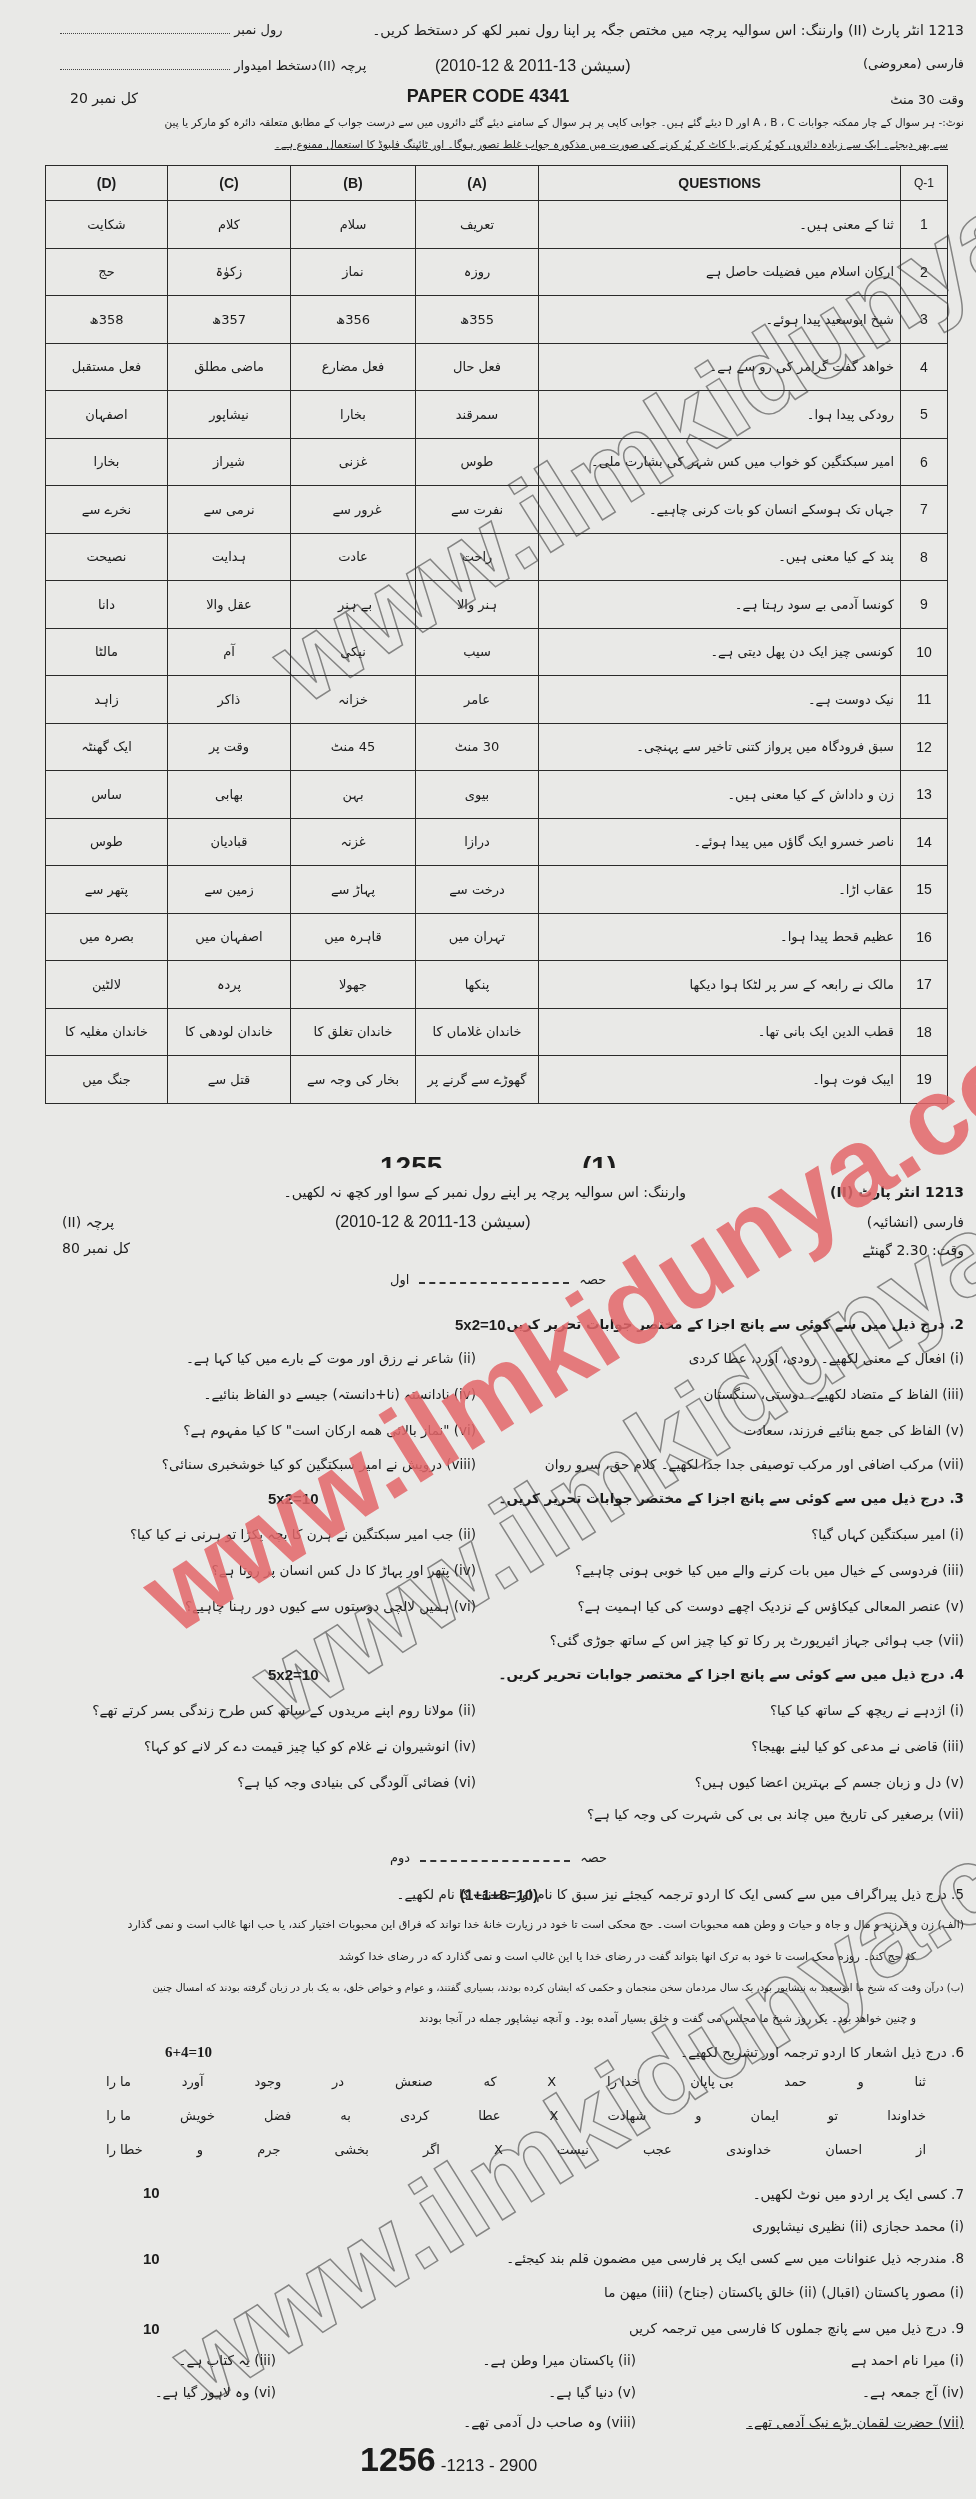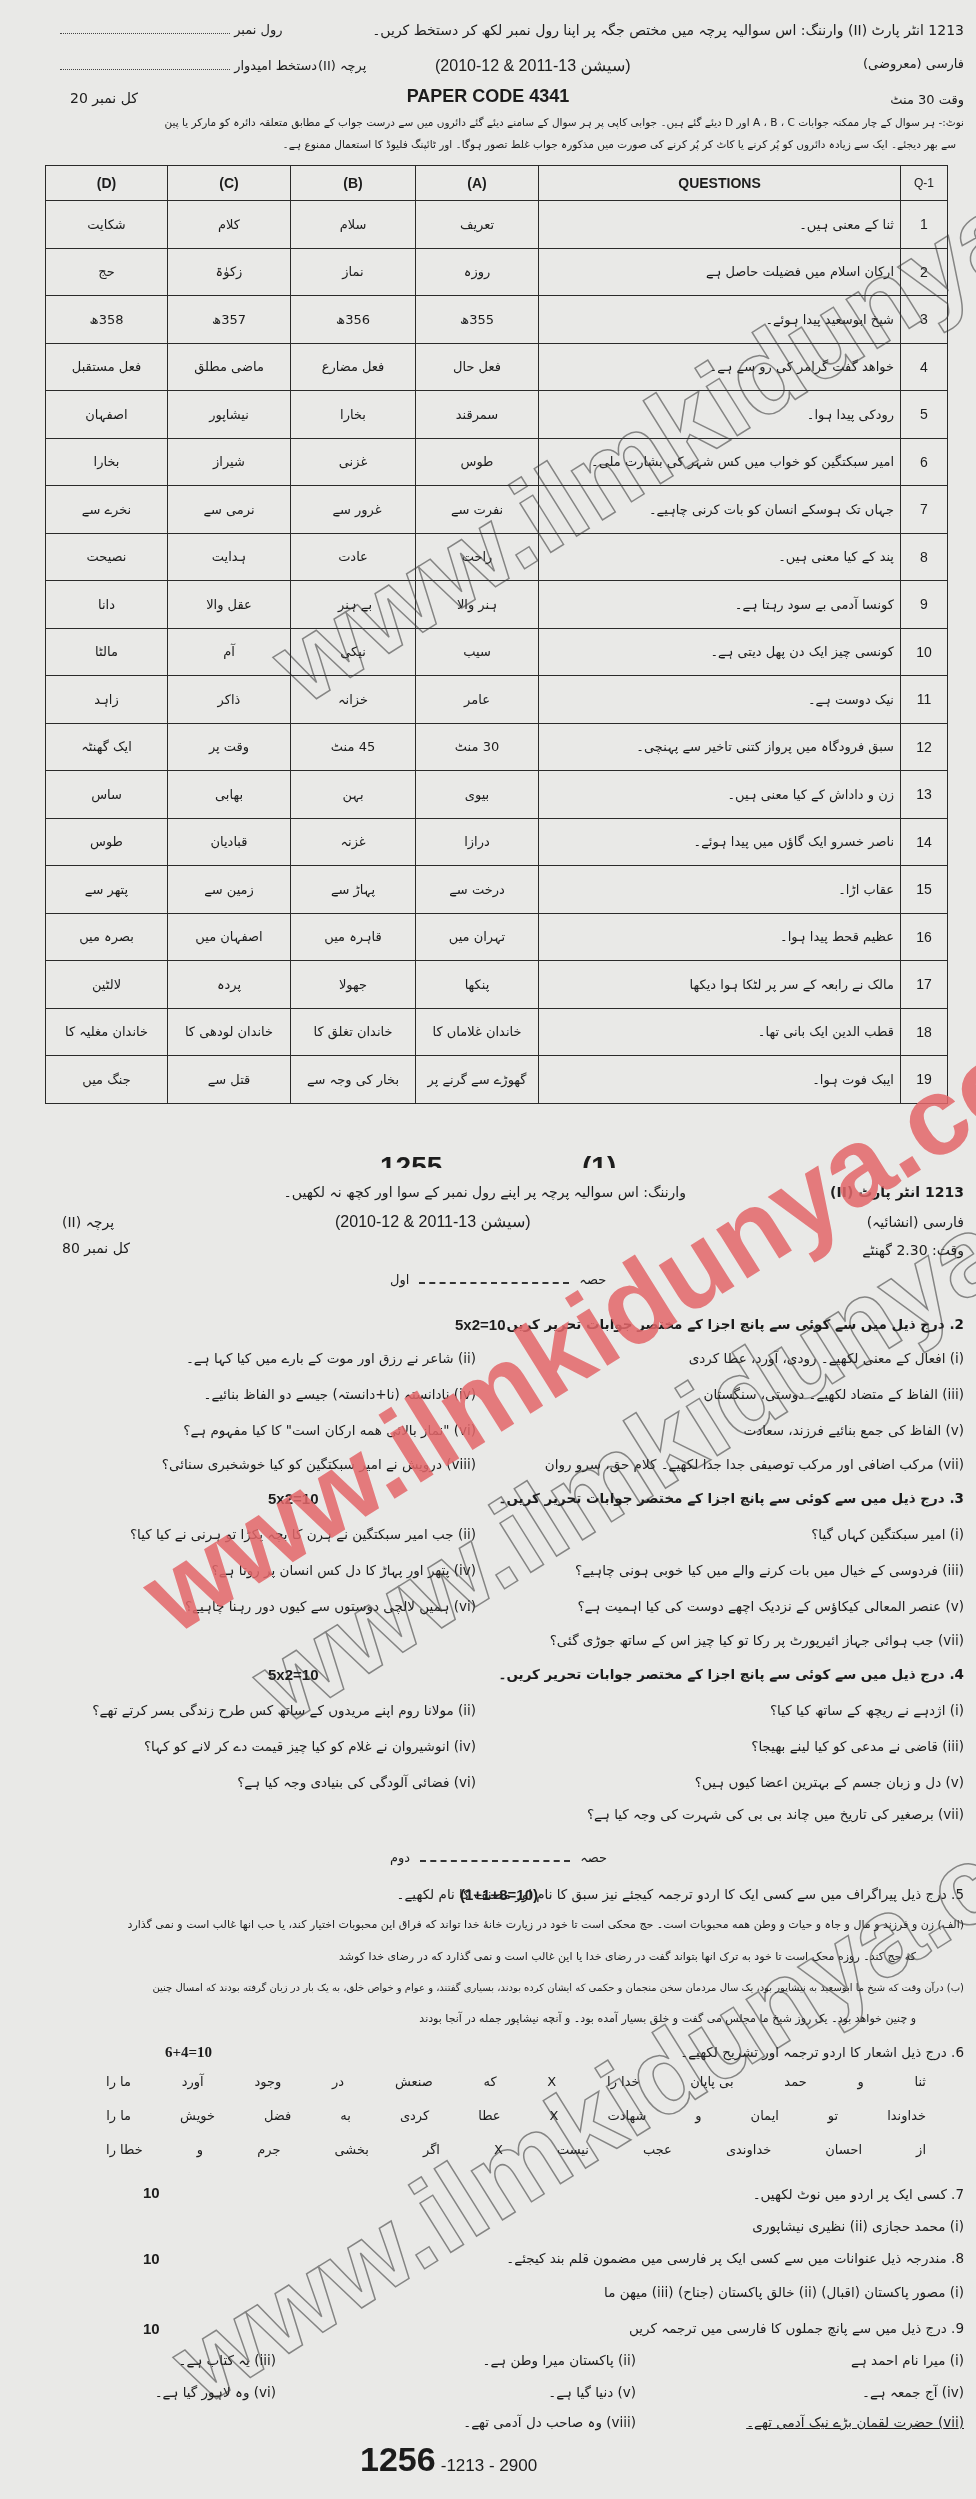--- a/index.html
+++ b/index.html
@@ -69,21 +69,21 @@
   <div class="abs ur rtl" style="left:60px; top:58px;">
     <span>دستخط امیدوار</span>
     <span class="dots"></span>
   </div>
 
   <div class="abs latin bold" style="left:248px; top:86px; font-size:18px; width:480px; text-align:center;">PAPER CODE  4341</div>
   <div class="abs ur rtl" style="right:12px; top:92px;">وقت 30 منٹ</div>
   <div class="abs ur rtl" style="left:70px; top:90px; font-size:14px;">کل نمبر 20</div>
 
   <div class="abs ur rtl" style="right:12px; top:116px; font-size:10.5px;">نوٹ:- ہر سوال کے چار ممکنہ جوابات A ، B ، C اور D دیئے گئے ہیں۔ جوابی کاپی پر ہر سوال کے سامنے دیئے گئے دائروں میں سے درست جواب کے مطابق متعلقہ دائرہ کو مارکر یا پین</div>
-  <div class="abs ur rtl" style="right:20px; top:138px; font-size:10.5px;">سے بھر دیجئے۔ ایک سے زیادہ دائروں کو پُر کرنے یا کاٹ کر پُر کرنے کی صورت میں مذکورہ جواب غلط تصور ہوگا۔ اور ٹائپنگ فلیوڈ کا استعمال ممنوع ہے۔</div>
+  <div class="abs ur rtl" style="right:28px; top:138px; font-size:10.5px;text-decoration:underline;">سے بھر دیجئے۔ ایک سے زیادہ دائروں کو پُر کرنے یا کاٹ کر پُر کرنے کی صورت میں مذکورہ جواب غلط تصور ہوگا۔ اور ٹائپنگ فلیوڈ کا استعمال ممنوع ہے۔</div>
 
   <table class="obj">
     <colgroup>
       <col style="width:122px">
         <col style="width:123px">
         <col style="width:125px">
       <col style="width:123px">
         <col style="width:362px">
         <col style="width:47px">
     </colgroup>

